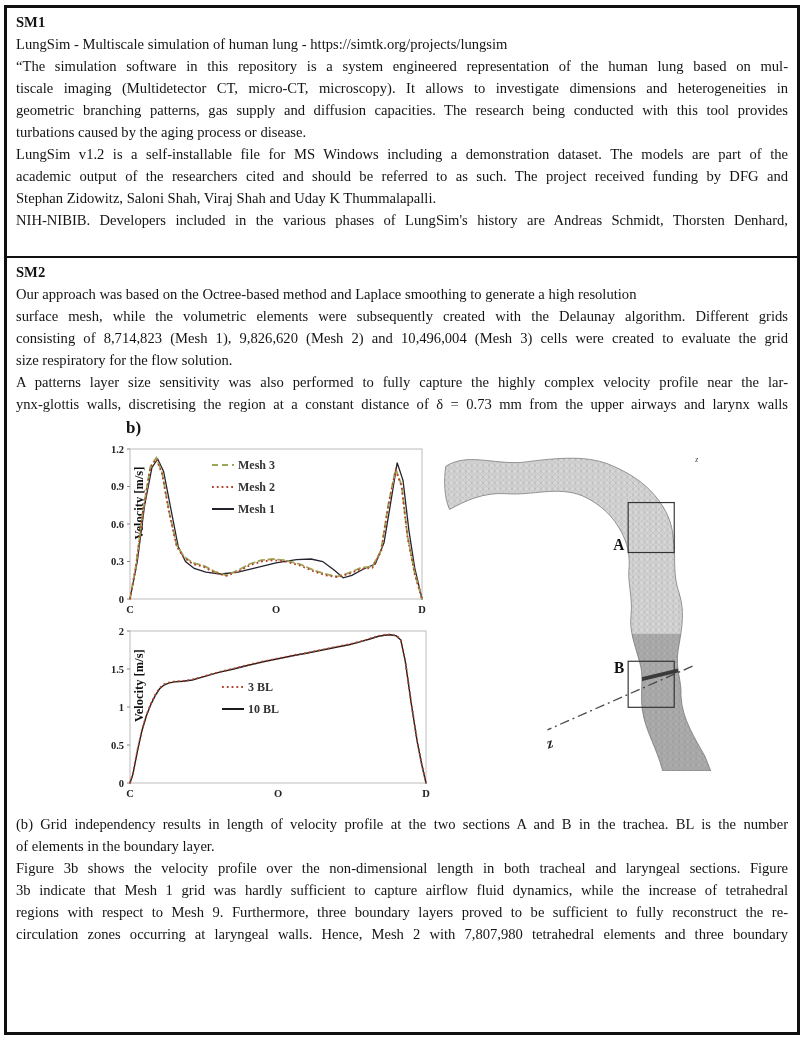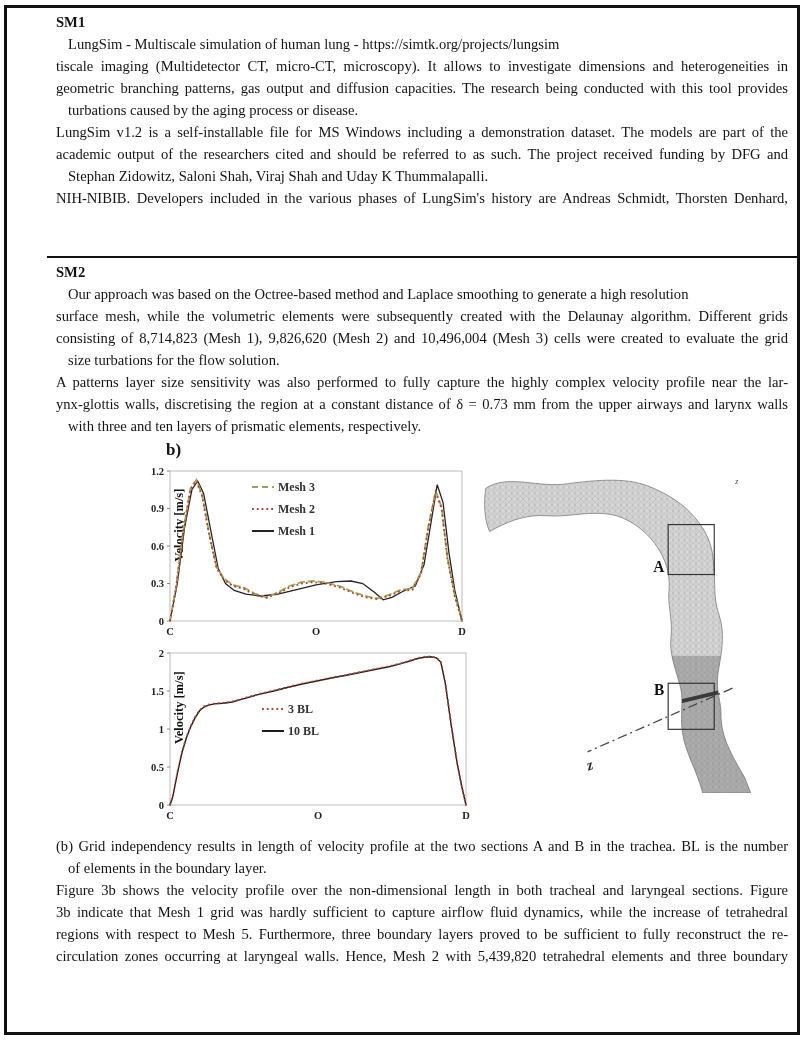--- a/index.html
+++ b/index.html
@@ -1,23 +1,23 @@
 <!DOCTYPE html>
 <html><head>
 <meta charset="utf-8">
 <style>
   html,body{margin:0;padding:0;background:#ffffff;}
   body{width:804px;height:1040px;font-family:"Liberation Serif","DejaVu Serif",serif;color:#1a1a1a;}
-  .doc{box-sizing:border-box;width:796px;height:1030px;margin:5px 4px;border:3px solid #101010;background:#fff;padding-left:40px;}
+  .doc{box-sizing:border-box;width:796px;height:1030px;margin:5px 4px;border:3px solid #101010;background:#fff;}
   .cell{box-sizing:border-box;padding:3px 9px 0 9px;font-size:14.6px;line-height:22px;color:#141414;}
   .cell-sm1{height:250px;border-bottom:2px solid #101010;}
   .cell-sm2{height:772px;}
   .heading{font-weight:bold;}
   .line{text-align:justify;text-align-last:justify;white-space:nowrap;overflow:hidden;}
-  .line.last{text-align-last:left;margin-left:12px;}
+  .line.last{text-align-last:left;}
   .figure{display:flex;align-items:flex-start;margin:2px 0 0 0;height:396px;}
   .fig-left{width:334px;margin-left:84px;}
   .fig-label{font-weight:bold;font-size:17px;line-height:22px;margin-left:26px;height:24px;}
   .fig-right{margin-left:6px;margin-top:16px;}
   svg{display:block;}
   .tick{font:bold 10.5px "Liberation Serif",serif;fill:#222;}
   .ylab{font:bold 12.5px "Liberation Serif",serif;fill:#111;}
   .leg{font:600 12px "Liberation Serif",serif;fill:#333;}
   .meshlabel{font:bold 16px "Liberation Serif",serif;fill:#111;}
   .zlabel{font:italic bold 15px "Liberation Serif",serif;fill:#222;}
@@ -25,40 +25,40 @@
 </style>
 </head>
 <body>
 
 <div class="doc">
 
   <section class="cell cell-sm1">
     <div class="heading">SM1</div>
     <div>
         <div class="line last">LungSim - Multiscale simulation of human lung - https://simtk.org/projects/lungsim</div>
+        <div class="line">“The simulation software in this repository is a system engineered representation of the human lung based on mul-</div>
         <div class="line">tiscale imaging (Multidetector CT, micro-CT, microscopy). It allows to investigate dimensions and heterogeneities in</div>
-        <div class="line">geometric branching patterns, gas output and diffusion capacities. The research being conducted with this tool provides</div>
+        <div class="line">geometric branching patterns, gas supply and diffusion capacities. The research being conducted with this tool provides</div>
         <div class="line last">turbations caused by the aging process or disease.</div>
         <div class="line">LungSim v1.2 is a self-installable file for MS Windows including a demonstration dataset. The models are part of the</div>
         <div class="line">academic output of the researchers cited and should be referred to as such. The project received funding by DFG and</div>
         <div class="line last">Stephan Zidowitz, Saloni Shah, Viraj Shah and Uday K Thummalapalli.</div>
         <div class="line">NIH-NIBIB. Developers included in the various phases of LungSim's history are Andreas Schmidt, Thorsten Denhard,</div>
       </div>
   </section>
 
   <section class="cell cell-sm2">
     <div class="heading">SM2</div>
     <div>
         <div class="line last">Our approach was based on the Octree-based method and Laplace smoothing to generate a high resolution</div>
         <div class="line">surface mesh, while the volumetric elements were subsequently created with the Delaunay algorithm. Different grids</div>
         <div class="line">consisting of 8,714,823 (Mesh 1), 9,826,620 (Mesh 2) and 10,496,004 (Mesh 3) cells were created to evaluate the grid</div>
-        <div class="line last">size turbations for the flow solution.</div>
+        <div class="line last">size respiratory for the flow solution.</div>
         <div class="line">A patterns layer size sensitivity was also performed to fully capture the highly complex velocity profile near the lar-</div>
         <div class="line">ynx-glottis walls, discretising the region at a constant distance of δ = 0.73 mm from the upper airways and larynx walls</div>
-        <div class="line last">with three and ten layers of prismatic elements, respectively.</div>
       </div>
 
     <div class="figure">
       <div class="fig-left">
         <div class="fig-label">b)</div>
         <svg id="chart0" width="334" height="184">
             <rect x="30" y="8" width="292" height="150" fill="none" stroke="#bcbcbc" stroke-width="1"></rect>
             <line x1="27" y1="158" x2="30" y2="158" stroke="#888"></line>
             <text x="24" y="161.5" text-anchor="end" class="tick">0</text>
             <line x1="27" y1="120.5" x2="30" y2="120.5" stroke="#888"></line>
@@ -157,18 +157,18 @@
       </div>
     </div>
 
     <div>
         <div class="line">(b) Grid independency results in length of velocity profile at the two sections A and B in the trachea. BL is the number</div>
         <div class="line last">of elements in the boundary layer.</div>
       </div>
     <div>
         <div class="line">Figure 3b shows the velocity profile over the non-dimensional length in both tracheal and laryngeal sections. Figure</div>
         <div class="line">3b indicate that Mesh 1 grid was hardly sufficient to capture airflow fluid dynamics, while the increase of tetrahedral</div>
-        <div class="line">regions with respect to Mesh 5. Furthermore, three boundary layers proved to be sufficient to fully reconstruct the re-</div>
-        <div class="line">circulation zones occurring at laryngeal walls. Hence, Mesh 2 with 5,439,820 tetrahedral elements and three boundary</div>
+        <div class="line">regions with respect to Mesh 9. Furthermore, three boundary layers proved to be sufficient to fully reconstruct the re-</div>
+        <div class="line">circulation zones occurring at laryngeal walls. Hence, Mesh 2 with 7,807,980 tetrahedral elements and three boundary</div>
       </div>
   </section>
 
 </div>
 
 </body></html>

